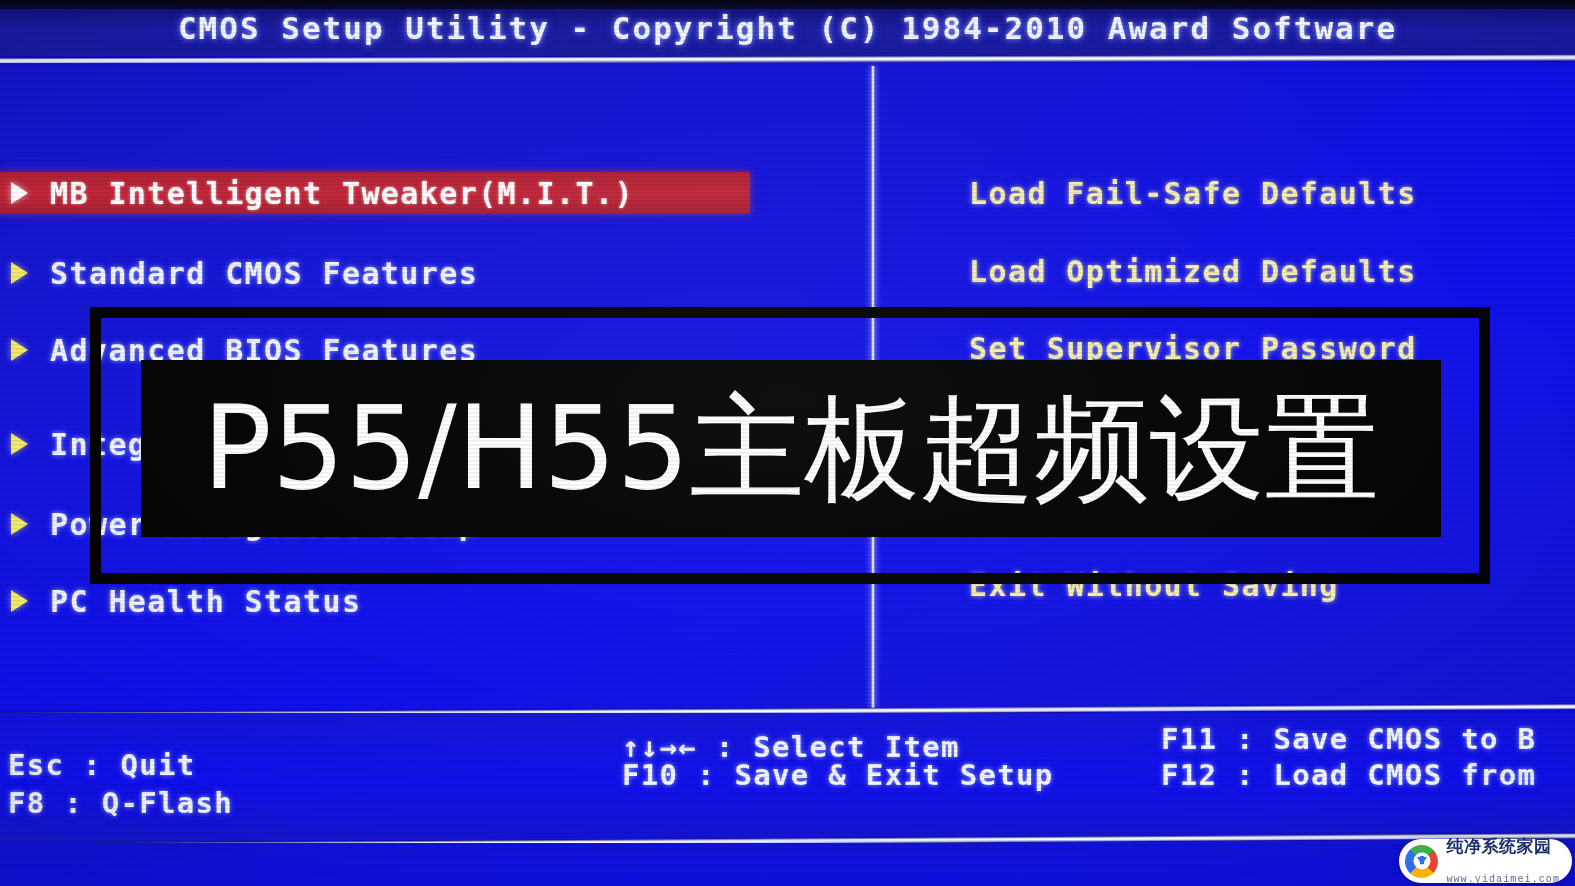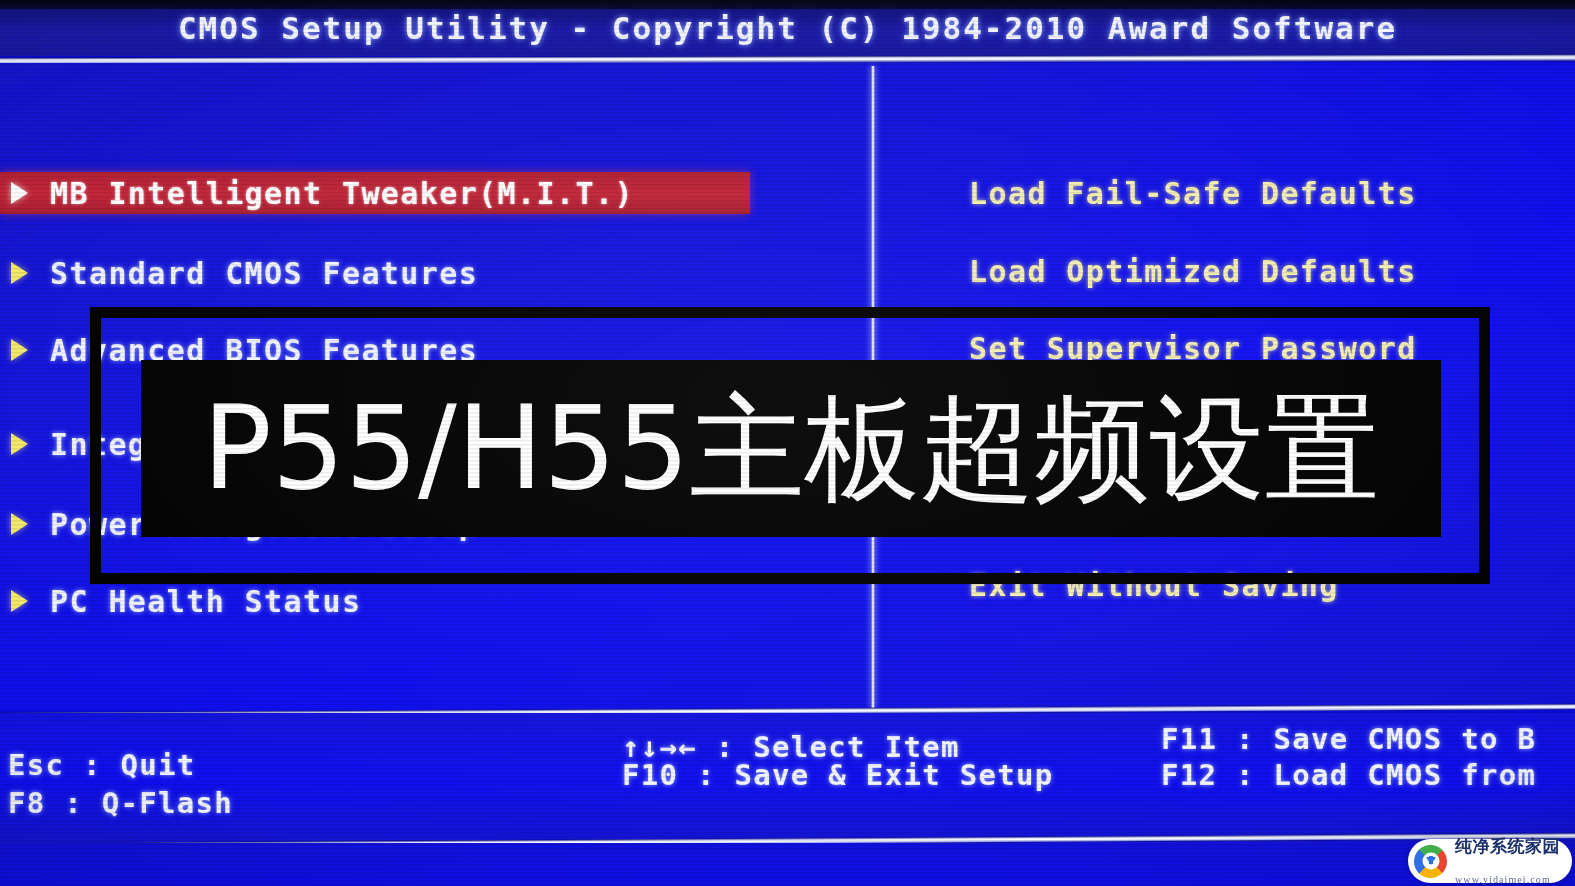--- a/index.html
+++ b/index.html
@@ -95,21 +95,21 @@
   .wm-arrow{position:absolute;left:50%;top:50%;transform:translate(-50%,-50%);
       z-index:2;width:0;height:0;border-left:5px solid transparent;
       border-right:5px solid transparent;border-top:8px solid #2f6fe8;}
   .wm-arrow::before{content:"";position:absolute;left:-2px;top:-9px;
       width:4px;height:8px;background:#2f6fe8;}
   .wm-text{margin-left:8px;display:flex;flex-direction:column;justify-content:center;
       line-height:1;}
   .wm-cn{color:#1b2f6b;font-size:17px;font-weight:700;letter-spacing:.5px;
       font-family:"DejaVu Sans","Liberation Sans",sans-serif;}
   .wm-url{color:#5a6a94;font-size:10px;letter-spacing:1.1px;margin-top:20px;
-      font-family:Liberation Serif, serif;}
+      font-family:Liberation Mono, monospace;}
 </style>
 </head>
 <body>
 
 <div id="screen">
 
   <div class="crt-top-band"></div>
 
   <div class="header-band"></div>
   <div class="header-title">CMOS Setup Utility - Copyright (C) 1984-2010 Award Software</div>

